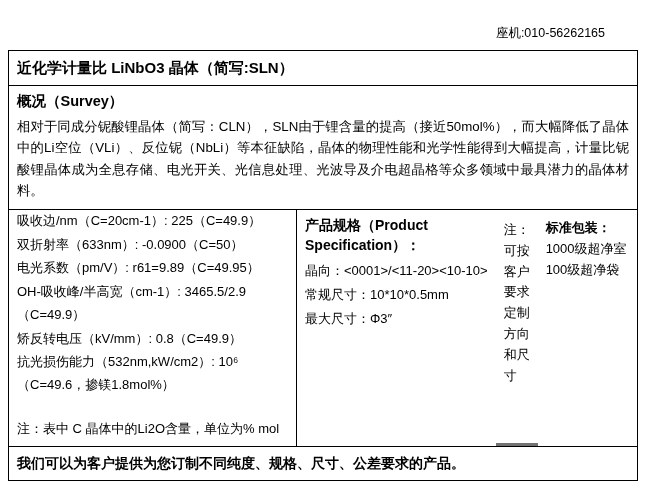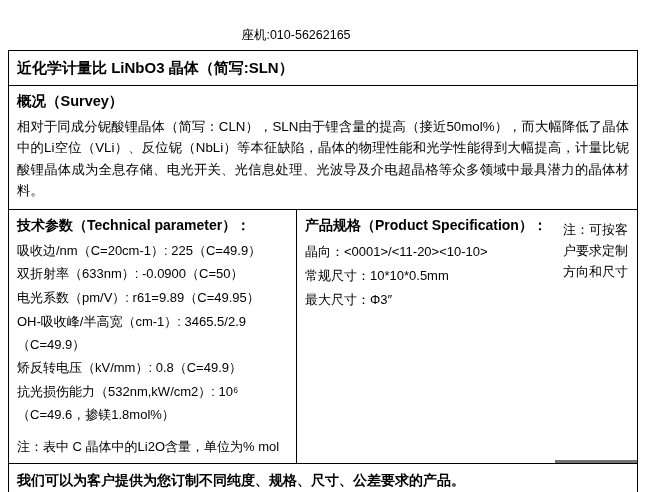--- a/index.html
+++ b/index.html
@@ -23,25 +23,24 @@
   
   .contact-bar {
     position: absolute;
     left: 0;
     top: 22px;
     width: 645px;
     height: 22px;
     display: flex;
     justify-content: flex-end;
     align-items: center;
-    padding-right: 29px;
+    padding-right: 16px;
     box-sizing: border-box;
     font-size: 12.5px;
     color: #000;
-    flex-direction: column;
   }
   .contact-bar .phone {
     margin-right: 24px;
   }
   
   .doc {
     position: absolute;
     left: 8px;
     top: 50px;
     width: 630px;
@@ -111,20 +110,21 @@
     line-height: 1.75;
     padding: 0 8px 7px 8px;
   }
   .param-list .item {
     margin-bottom: 1px;
   }
   .note {
     font-size: 13px;
     line-height: 1.6;
     padding: 2px 8px 6px 8px;
+    margin-top: 12px;
   }
   .right-note {
     font-size: 13px;
     line-height: 1.6;
     padding: 10px 8px 8px 8px;
     border-bottom: 3px solid #737373;
     flex: 1;
   }
   .right-pack {
     font-size: 13px;
@@ -162,21 +162,20 @@
 
     <div class="row">
       <div style="width:100%">
         <div class="section-head">概况（Survey）</div>
         <div class="survey-body">相对于同成分铌酸锂晶体（简写：CLN），SLN由于锂含量的提高（接近50mol%），而大幅降低了晶体中的Li空位（VLi）、反位铌（NbLi）等本征缺陷，晶体的物理性能和光学性能得到大幅提高，计量比铌酸锂晶体成为全息存储、电光开关、光信息处理、光波导及介电超晶格等众多领域中最具潜力的晶体材料。</div>
       </div>
     </div>
 
     <div class="split">
       <div class="col-left">
-        <div class="col-head">技术参数（Technical parameter）：</div>
         <div class="param-list">
           <div class="item">吸收边/nm（C=20cm-1）: 225（C=49.9）</div>
           <div class="item">双折射率（633nm）: -0.0900（C=50）</div>
           <div class="item">电光系数（pm/V）: r61=9.89（C=49.95）</div>
           <div class="item">OH-吸收峰/半高宽（cm-1）: 3465.5/2.9（C=49.9）</div>
           <div class="item">矫反转电压（kV/mm）: 0.8（C=49.9）</div>
           <div class="item">抗光损伤能力（532nm,kW/cm2）: 10⁶（C=49.6，掺镁1.8mol%）</div>
         </div>
         <div class="note">
           <span>注：表中 C 晶体中的Li2O含量，单位为%</span>
@@ -187,20 +186,23 @@
       <div class="col-right">
         <div>
           <div class="col-head">产品规格（Product Specification）：</div>
           <div class="spec-list">
             <div class="spec-line">晶向：&lt;0001&gt;/&lt;11-20&gt;&lt;10-10&gt;</div>
             <div class="spec-line">常规尺寸：10*10*0.5mm</div>
             <div class="spec-line">最大尺寸：Φ3″</div>
           </div>
         </div>
         <div class="right-note">注：可按客户要求定制方向和尺寸</div>
+        <div class="right-pack">
+          <span>标准包装：</span><span class="pack-value">1000级超净室 100级超净袋</span>
+        </div>
       </div>
     </div>
 
     <div class="row">
       <div class="cell footer-row" style="width:100%">我们可以为客户提供为您订制不同纯度、规格、尺寸、公差要求的产品。</div>
     </div>
 
   </div>
 </div>
 

